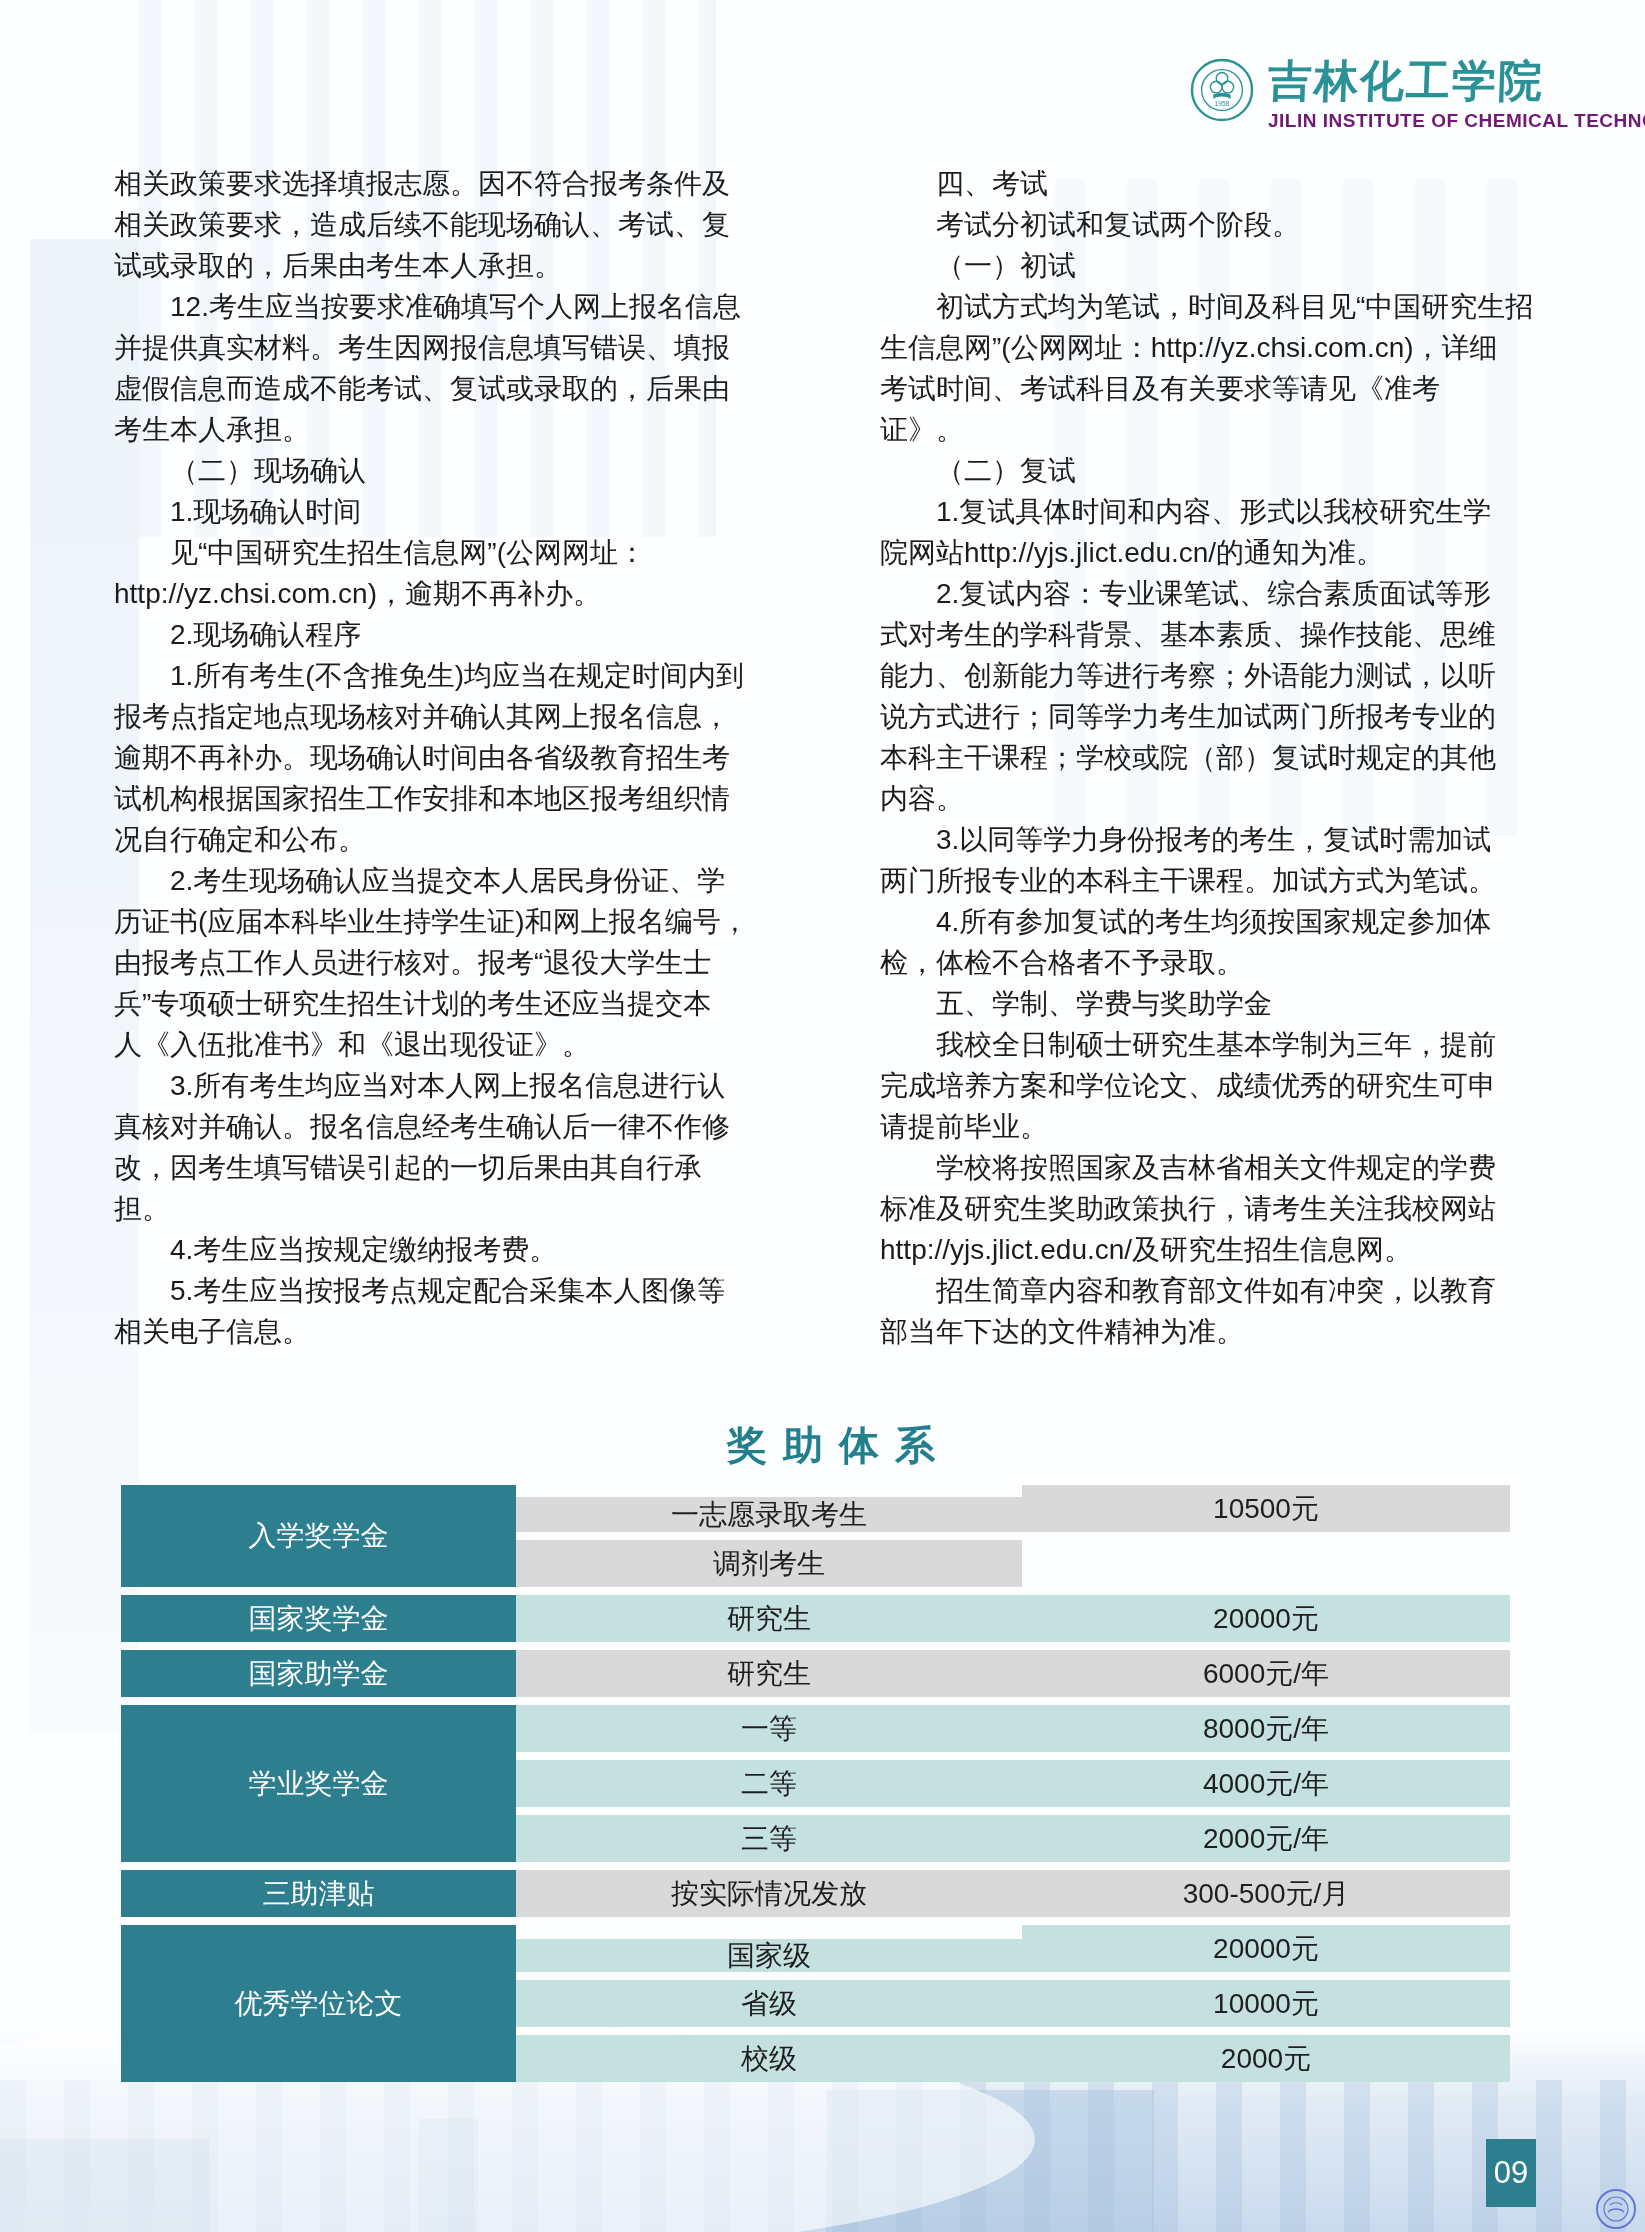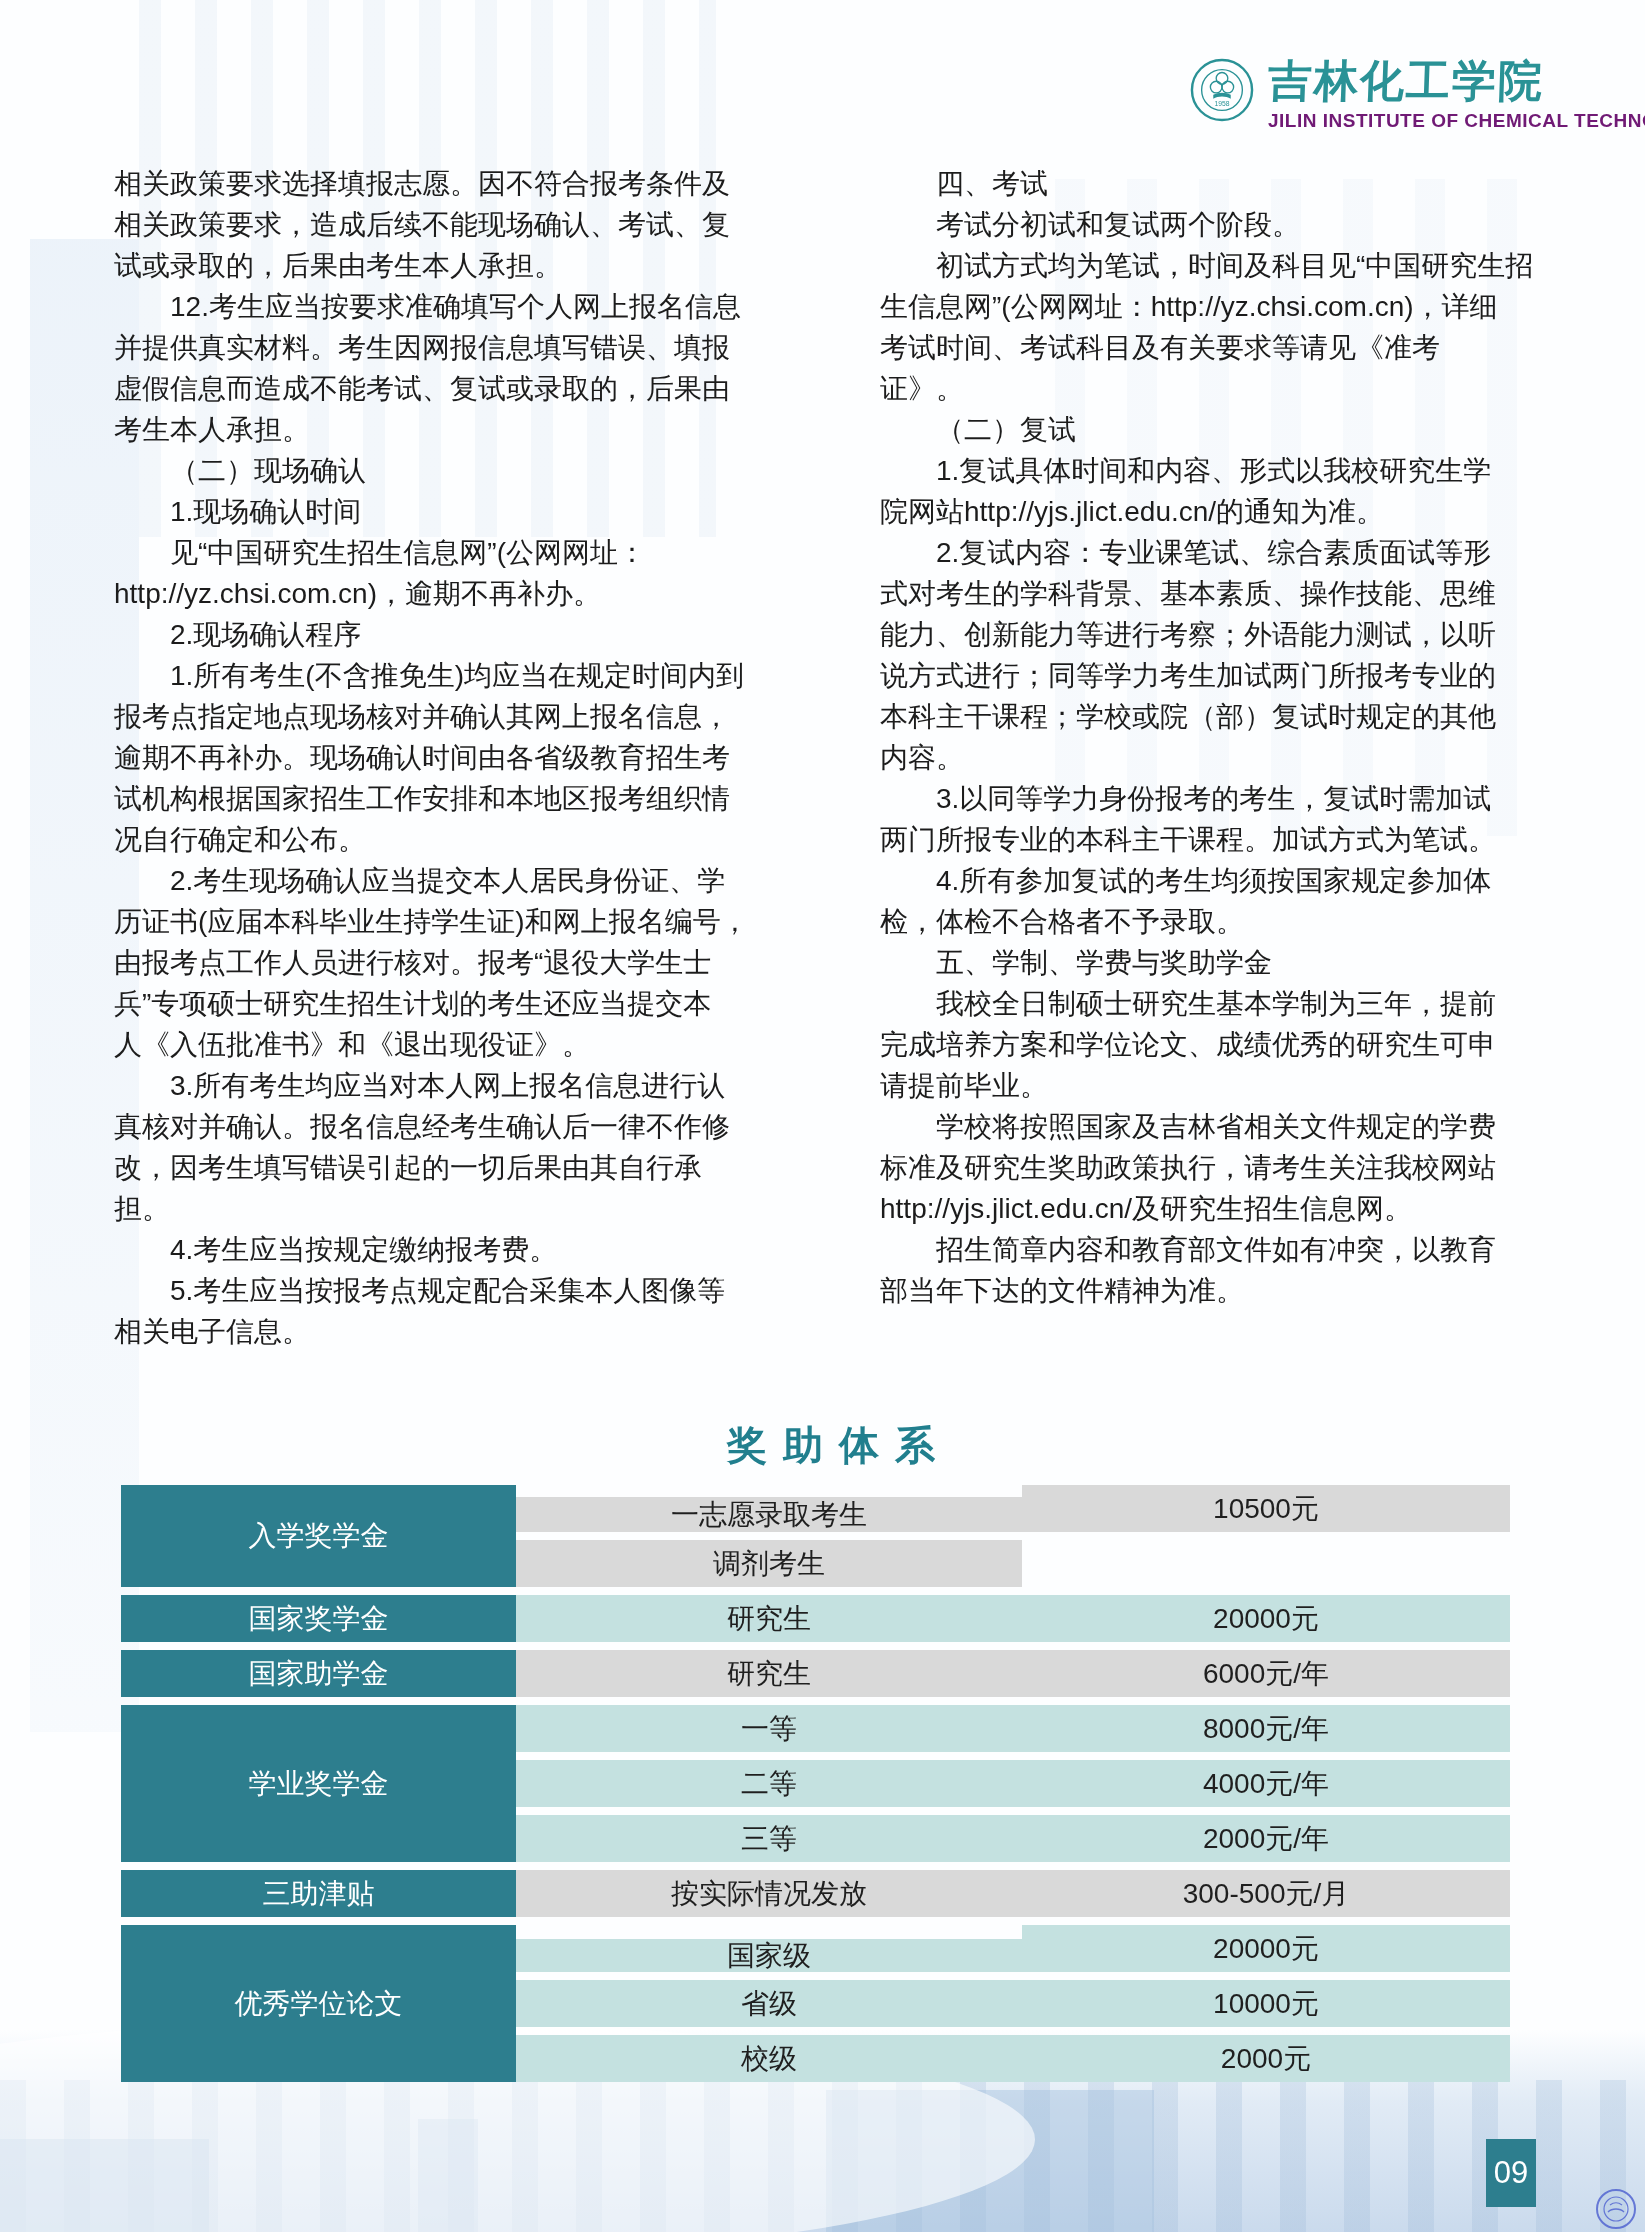--- a/index.html
+++ b/index.html
@@ -104,20 +104,21 @@
         <div class="textline">真核对并确认。报名信息经考生确认后一律不作修</div>
         <div class="textline">改，因考生填写错误引起的一切后果由其自行承</div>
         <div class="textline">担。</div>
         <div class="textline">　　4.考生应当按规定缴纳报考费。</div>
         <div class="textline">　　5.考生应当按报考点规定配合采集本人图像等</div>
         <div class="textline">相关电子信息。</div>
       </div>
     <div class="col col-right">
         <div class="textline">　　四、考试</div>
         <div class="textline">　　考试分初试和复试两个阶段。</div>
+        <div class="textline">　　（一）初试</div>
         <div class="textline">　　初试方式均为笔试，时间及科目见“中国研究生招</div>
         <div class="textline">生信息网”(公网网址：http://yz.chsi.com.cn)，详细</div>
         <div class="textline">考试时间、考试科目及有关要求等请见《准考</div>
         <div class="textline">证》。</div>
         <div class="textline">　　（二）复试</div>
         <div class="textline">　　1.复试具体时间和内容、形式以我校研究生学</div>
         <div class="textline">院网站http://yjs.jlict.edu.cn/的通知为准。</div>
         <div class="textline">　　2.复试内容：专业课笔试、综合素质面试等形</div>
         <div class="textline">式对考生的学科背景、基本素质、操作技能、思维</div>
         <div class="textline">能力、创新能力等进行考察；外语能力测试，以听</div>

